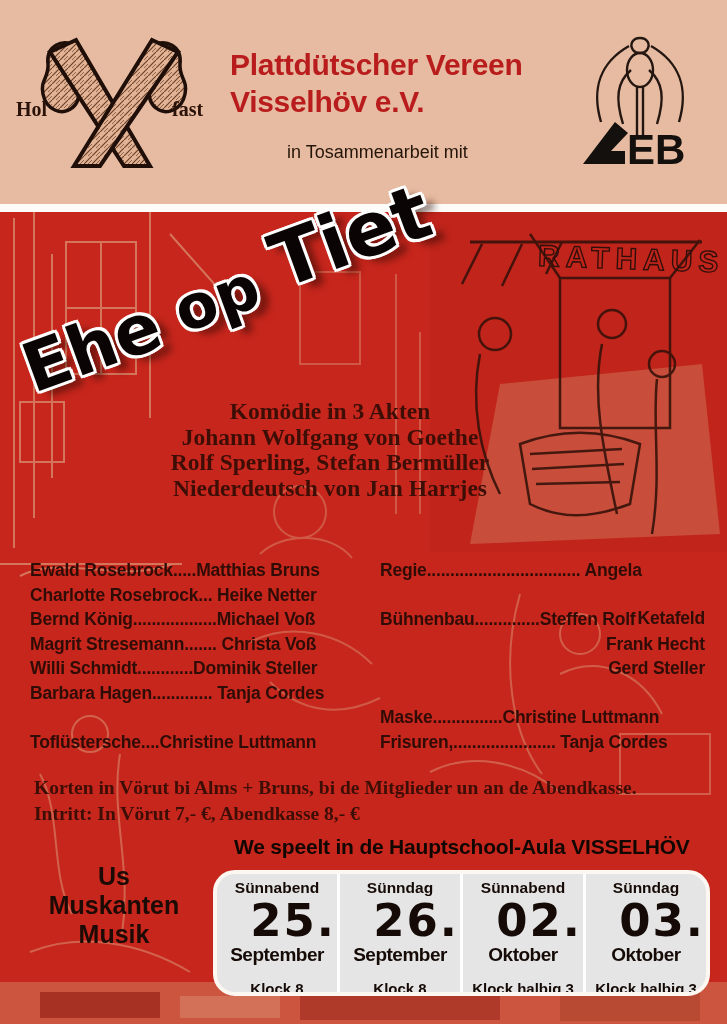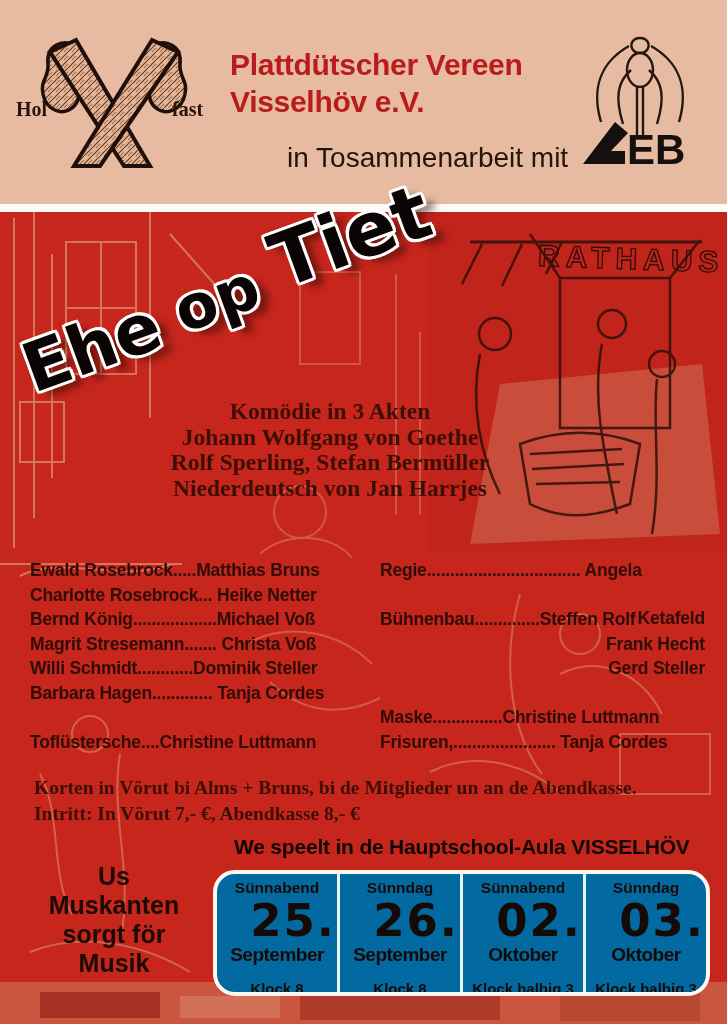--- a/index.html
+++ b/index.html
@@ -4,21 +4,21 @@
 <style>
   html,body{margin:0;padding:0;background:#ffffff;}
   .poster{position:relative;width:727px;height:1024px;overflow:hidden;
           font-family:"Liberation Sans",sans-serif;background:#fff;}
 
   
   .header{position:absolute;left:0;top:0;width:727px;height:204px;background:#e7bba1;}
   .white-strip{position:absolute;left:0;top:204px;width:727px;height:8px;background:#fdfcf8;}
   .org-block{position:absolute;left:230px;top:46px;color:#b91c1c;}
   .org-line{font-size:30px;font-weight:700;line-height:37px;letter-spacing:-0.3px;}
-  .coop-line{position:absolute;left:287px;top:142px;font-size:28px;font-weight:500;color:#241509;}
+  .coop-line{position:absolute;left:287px;top:142px;font-size:18px;font-weight:500;color:#241509;}
   .club-logo{position:absolute;left:12px;top:20px;}
   .leb-logo{position:absolute;left:565px;top:24px;}
 
   
   .red-body{position:absolute;left:0;top:212px;width:727px;height:812px;background:#c7261c;}
   svg.bg{position:absolute;left:0;top:0;width:100%;height:100%;display:block;}
 
   
   .title-block{position:absolute;left:34px;top:316px;width:460px;white-space:nowrap;
                transform:rotate(-20deg);transform-origin:20px 85%;color:#0a0504;z-index:3;}
@@ -47,21 +47,21 @@
            font-weight:700;font-size:19.5px;line-height:26px;color:#3d0e06;}
   .venue{position:absolute;left:190px;top:835px;z-index:3;font-size:21px;font-weight:700;
          color:#100702;letter-spacing:-0.2px;margin-left:44px;}
 
   
   .music{position:absolute;left:14px;top:862px;width:200px;text-align:center;z-index:3;
          font-size:25px;font-weight:700;line-height:29px;color:#1c0a05;}
 
   
   .dates-panel{position:absolute;left:213px;top:870px;width:497px;height:126px;z-index:3;
-               background:#0369a1;border:4px solid #fdf7f2;border-radius:22px;
+               background:#e5e5e5;border:4px solid #fdf7f2;border-radius:22px;
                display:flex;box-sizing:border-box;overflow:hidden;}
   .date-col{flex:1;text-align:center;padding-top:5px;color:#150a05;
             border-right:3px solid rgba(255,255,255,0.92);}
   .date-col:last-child{border-right:none;}
   .date-col .day{font-size:15.5px;font-weight:700;}
   .date-col .num{font-family:"DejaVu Sans",sans-serif;font-size:45px;font-weight:700;
                  line-height:47px;letter-spacing:2px;padding-left:32px;}
   .date-col .month{font-size:19px;font-weight:700;letter-spacing:-0.5px;}
   .date-col .time{font-size:15px;font-weight:700;margin-top:14px;}
 </style>
@@ -226,21 +226,20 @@
   <div class="tickets">
     <div>Korten in Vörut bi Alms + Bruns, bi de Mitglieder un an de Abendkasse.</div>
     <div>Intritt: In Vörut 7,- €, Abendkasse 8,- €</div>
   </div>
 
   <div class="venue">We speelt in de Hauptschool-Aula VISSELHÖV</div>
 
   <div class="music">
       <div class="line" style="font-size: inherit; line-height: inherit; font-family: inherit; font-weight: inherit; color: inherit; letter-spacing: inherit;">Us</div>
       <div class="line" style="font-size: inherit; line-height: inherit; font-family: inherit; font-weight: inherit; color: inherit; letter-spacing: inherit;">Muskanten</div>
-      <div class="line" style="font-size: inherit; line-height: inherit; font-family: inherit; font-weight: inherit; color: inherit; letter-spacing: inherit;">sorgt för</div>
       <div class="line" style="font-size: inherit; line-height: inherit; font-family: inherit; font-weight: inherit; color: inherit; letter-spacing: inherit;">Musik</div>
     </div>
 
   <div class="dates-panel">
       <div class="date-col">
         <div class="day">Sünnabend</div>
         <div class="num">25.</div>
         <div class="month">September</div>
         <div class="time">Klock 8</div>
       </div>

